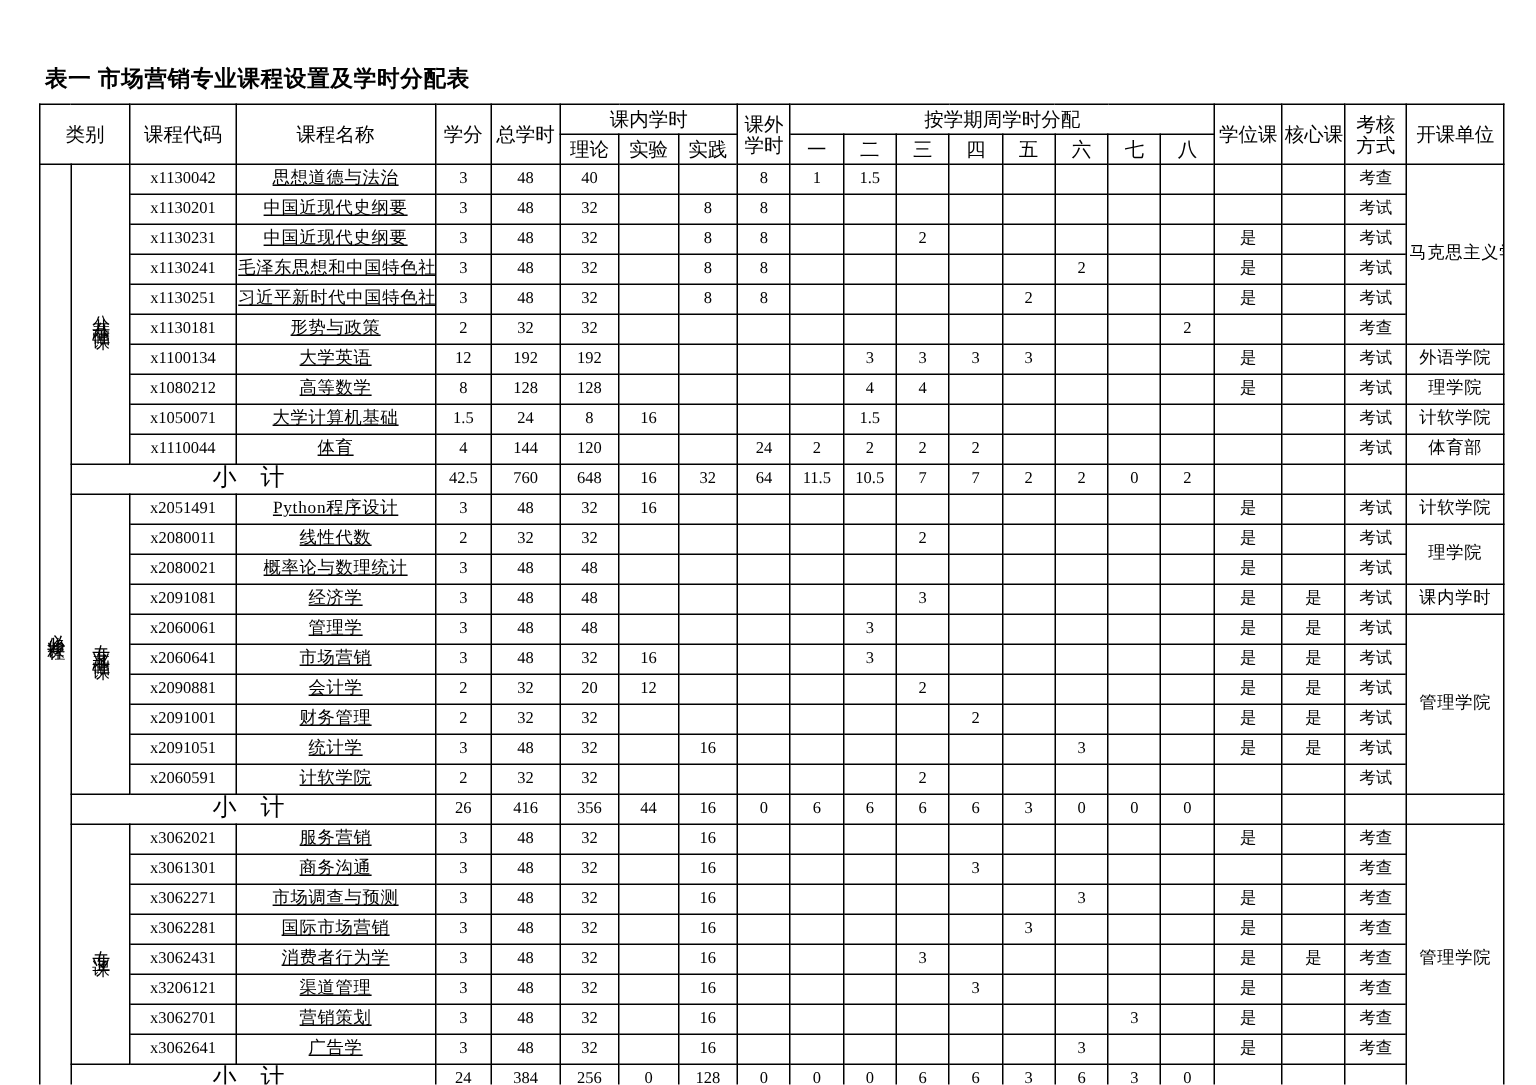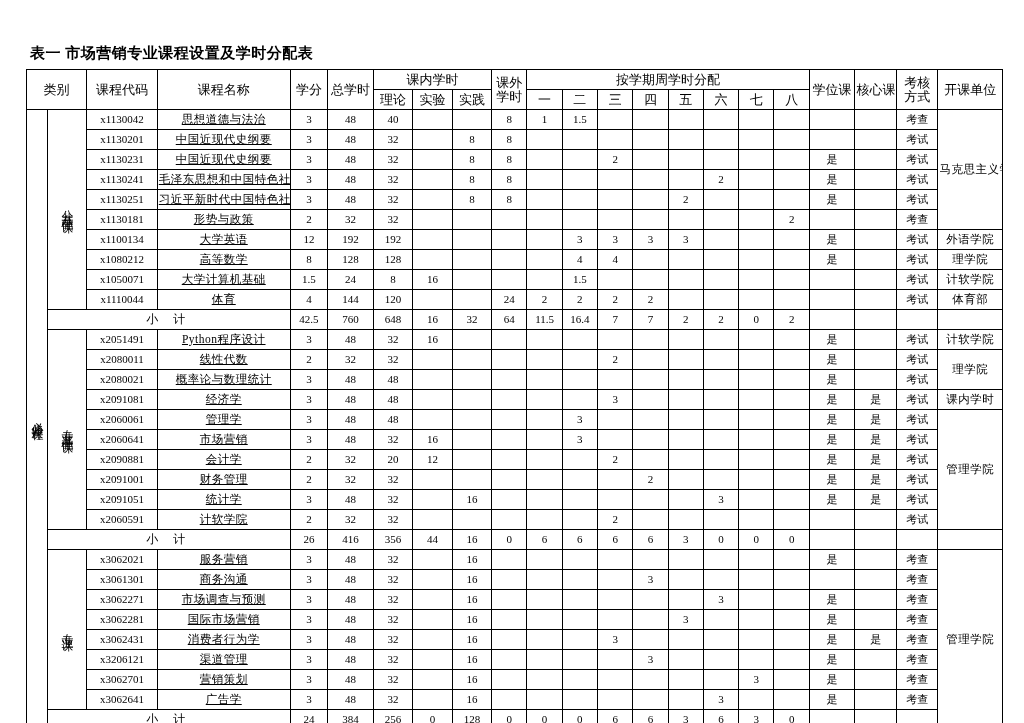--- a/index.html
+++ b/index.html
@@ -67,21 +67,21 @@
     letter-spacing: 0;
   }
   td.cname {
     font-size: 11.5px;
     letter-spacing: 0.5px;
     white-space: normal;
     line-height: 1.15;
     text-decoration: underline;
   }
   td.sub {
-    font-size: 12px;
+    font-size: 16px;
     letter-spacing: 6px;
     font-weight: normal;
   }
   td.unit {
     font-size: 11.5px;
     white-space: normal;
     line-height: 1.2;
     letter-spacing: 0.5px;
   }
 </style>
@@ -372,21 +372,21 @@
         </tr>
         <tr>
           <td class="sub" colspan="3">小    计</td>
           <td>42.5</td>
           <td>760</td>
           <td>648</td>
           <td>16</td>
           <td>32</td>
           <td>64</td>
           <td>11.5</td>
-          <td>16.4</td>
+          <td>10.5</td>
           <td>7</td>
           <td>7</td>
           <td>2</td>
           <td>2</td>
           <td>0</td>
           <td>2</td>
           <td></td>
           <td></td>
           <td></td>
           <td></td>

